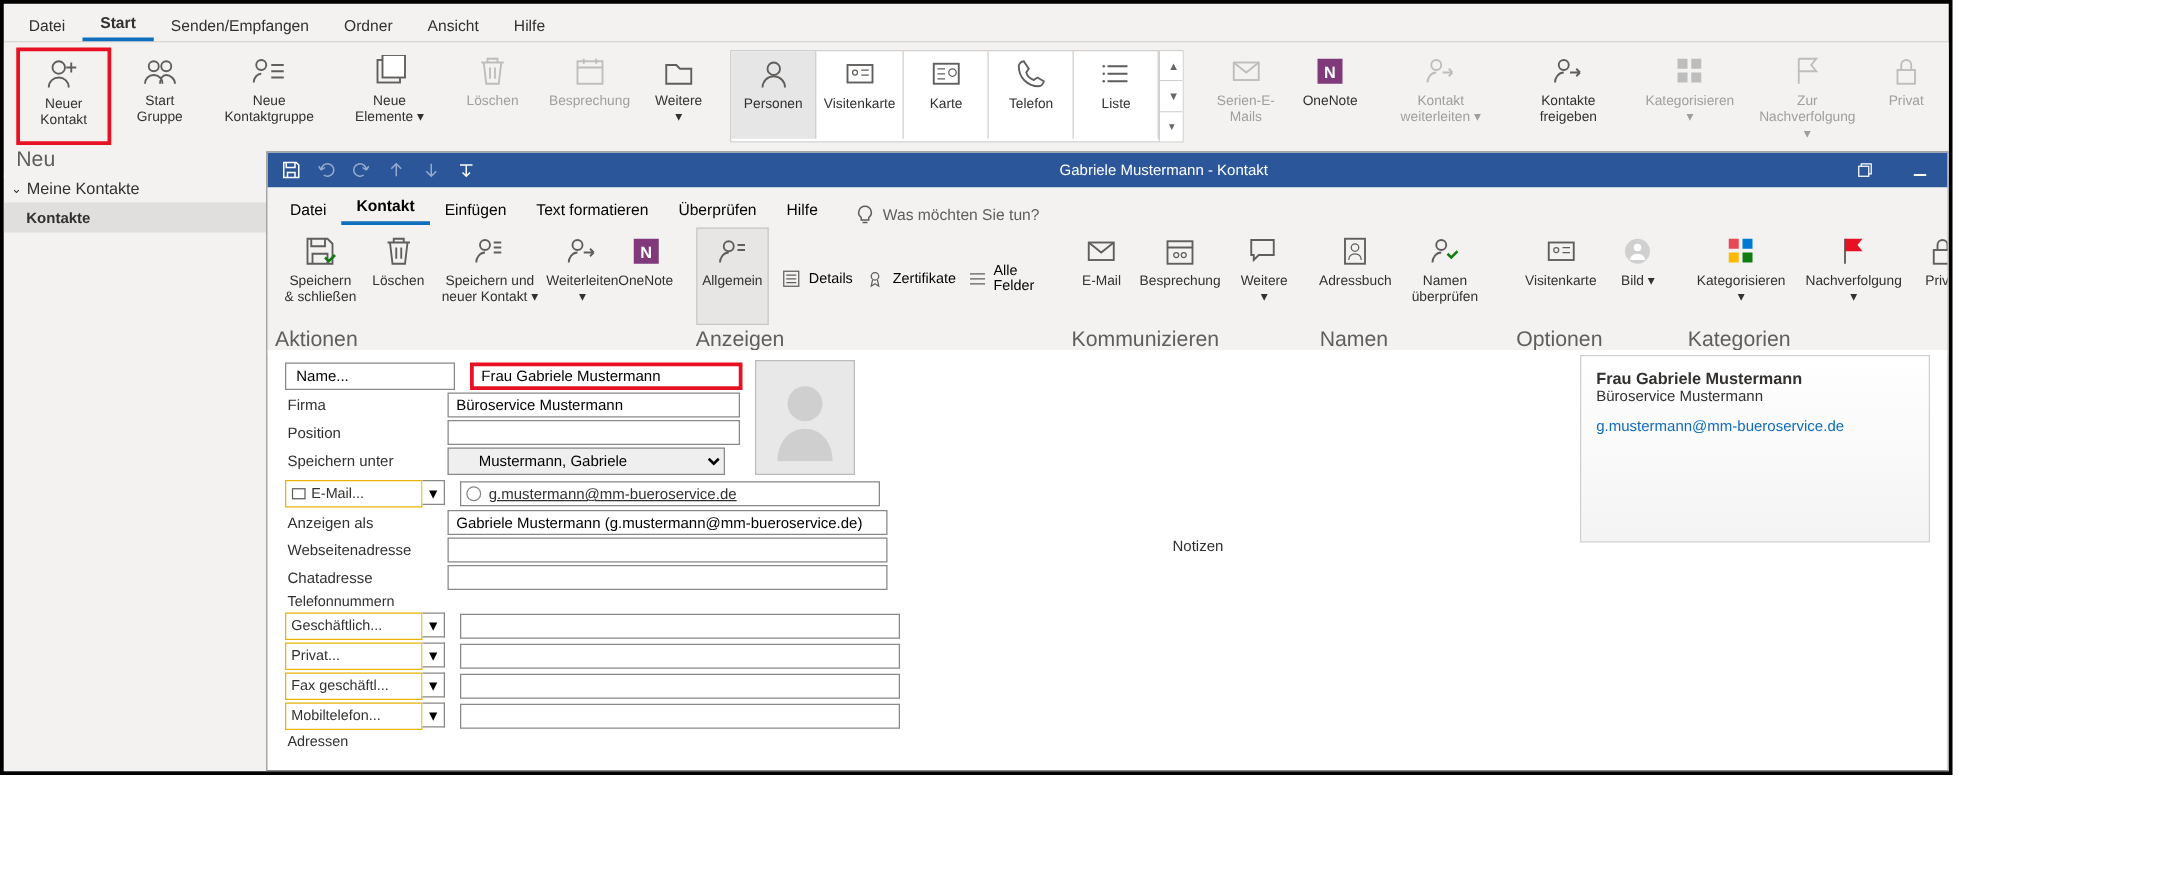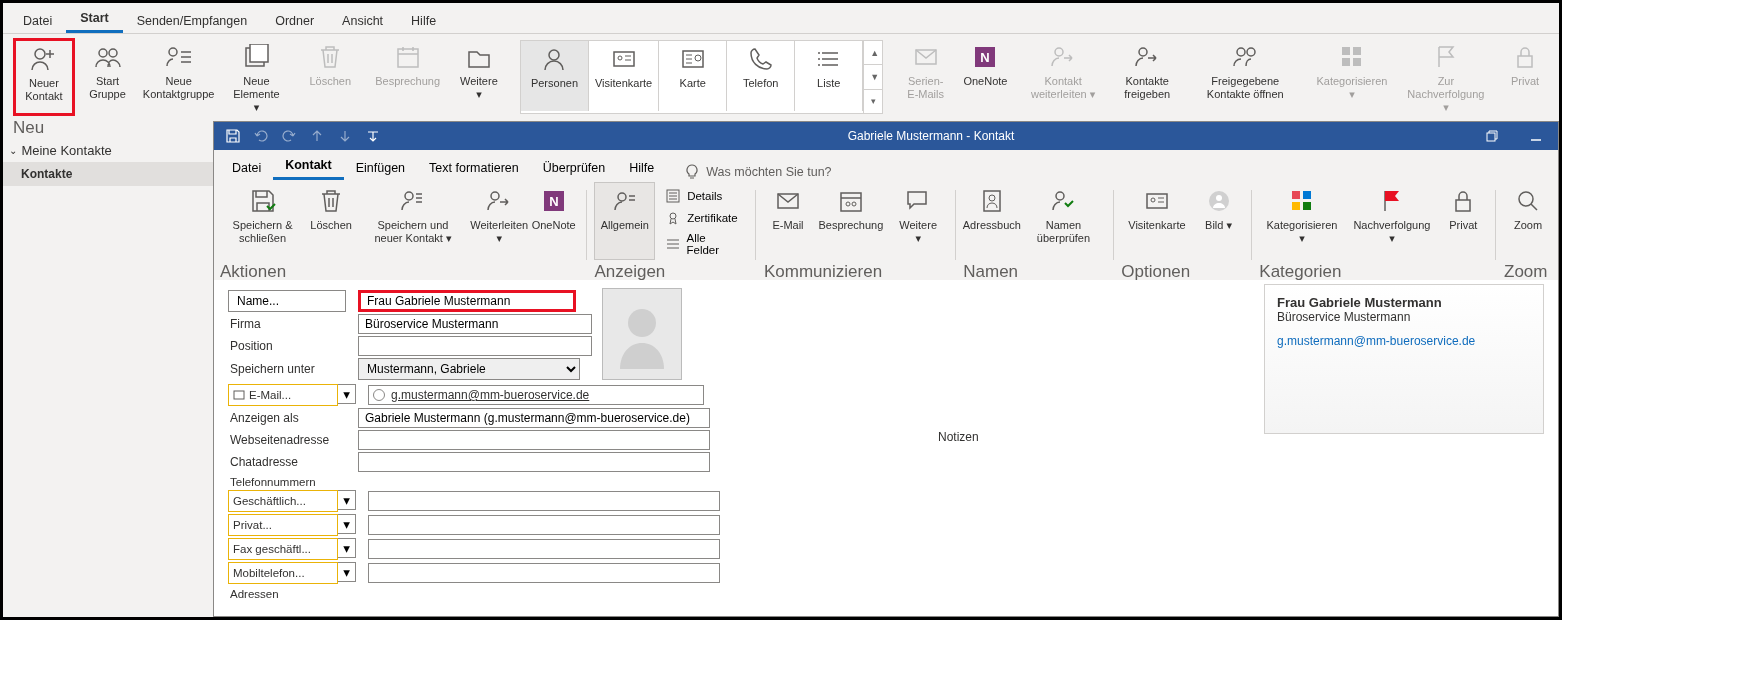--- a/index.html
+++ b/index.html
@@ -55,34 +55,34 @@
   .win-ctrls{display:flex;gap:0;}
   .win-ctrls button{width:44px;height:28px;background:none;border:none;color:#fff;cursor:pointer;display:flex;align-items:center;justify-content:center;}
   .editor-tabs{display:flex;align-items:flex-end;height:30px;background:var(--bg);padding:0 6px;}
   .editor-tabs .tab{padding:6px 12px 5px;border:none;background:none;cursor:pointer;font-size:12.5px;}
   .editor-tabs .tab.active{border-bottom:3px solid var(--blue);font-weight:600;}
   .editor-tabs .tell-me{display:flex;align-items:center;gap:6px;margin-left:18px;color:var(--muted);font-size:12.5px;}
   .editor-ribbon{display:flex;height:100px;background:var(--bg);border-bottom:1px solid var(--border);padding:2px 0 0;}
   .editor-ribbon .ribbon-group{height:98px;}
   .editor-ribbon .ribbon-btns{gap:2px;}
   .editor-ribbon .rgroup-sep{width:1px;background:var(--border);margin:8px 2px 22px;}
-  .editor-ribbon .small-stack{display:flex;flex-direction:column;gap:2px;padding:4px 4px 0;}
+  .editor-ribbon .small-stack{display:flex;flex-direction:row;gap:2px;padding:4px 4px 0;}
   .editor-ribbon .small-stack button{display:flex;align-items:center;gap:6px;background:none;border:none;padding:2px 4px;font-size:11.5px;cursor:pointer;text-align:left;}
   .editor-ribbon .small-stack .sico{width:16px;height:16px;display:inline-flex;align-items:center;justify-content:center;}
   
   .editor-body{position:absolute;top:158px;left:0;right:0;bottom:0;display:flex;background:#fff;}
   .form-col{width:694px;padding:8px 0 0 14px;}
   .row{display:flex;align-items:center;margin:2px 0;}
-  .field-btn{width:118px;height:22px;border:1px solid #8a8886;background:#fff;text-align:center;padding:0 8px;font-size:12px;cursor:pointer;display:flex;align-items:center;gap:6px;}
+  .field-btn{width:136px;height:22px;border:1px solid #8a8886;background:#fff;text-align:center;padding:0 8px;font-size:12px;cursor:pointer;display:flex;align-items:center;gap:6px;}
   .field-label{width:128px;padding-left:2px;font-size:12px;color:var(--text);}
   .field-dd{width:100px;height:20px;border:1px solid #eab308;background:#fff;font-size:11.5px;padding:0 4px;display:flex;align-items:center;gap:4px;cursor:pointer;}
   .dd-arrow{width:18px;height:20px;border:1px solid #8a8886;border-left:none;background:#fff;display:flex;align-items:center;justify-content:center;cursor:pointer;}
   .tinput{height:18px;border:1px solid #8a8886;background:#fff;padding:0 6px;font-size:12px;font-family:inherit;}
   .combo{position:relative;}
-  .combo select{width:222px;height:22px;border:1px solid #8a8886;font-size:12px;padding:0 4px;}
+  .combo select{width:222px;height:22px;border:1px solid #8a8886;font-size:12px;padding:0 20px;}
   .section-label{font-size:11.5px;color:var(--text);margin:4px 0 2px 2px;}
   .photo{width:78px;height:90px;border:1px solid #bbb;background:#e8e8e8;margin-left:10px;display:flex;align-items:center;justify-content:center;}
   .notes-col{flex:1;padding:4px 12px 0 0;position:relative;}
   .notes-label{font-size:12px;position:absolute;top:150px;left:16px;}
   .bizcard{position:absolute;right:14px;top:4px;width:280px;height:150px;border:1px solid var(--border);background:linear-gradient(#fff,#f4f4f4);padding:10px 12px;box-sizing:border-box;}
   .bizcard .bc-name{font-weight:700;font-size:13px;}
   .bizcard .bc-firm{font-size:12px;margin-bottom:10px;}
   .bizcard .bc-mail{font-size:12px;color:var(--link);cursor:pointer;}
   .red-input{border:3px solid var(--red)!important;box-sizing:border-box;height:22px;}
   input.tinput{outline:none;}
@@ -283,30 +283,20 @@
           </button>
       <button class="rbtn">
             <span class="ico">
               <svg width="26" height="26" viewBox="0 0 26 26">
                 <circle cx="9" cy="8" r="4" fill="none" stroke="#605e5c" stroke-width="1.5"></circle>
                 <path d="M2 22c0-4 3-8 7-8" fill="none" stroke="#605e5c" stroke-width="1.5"></path>
                 <path d="M14 14h8m0 0l-3-3m3 3l-3 3" stroke="#605e5c" stroke-width="1.5" fill="none"></path>
               </svg>
             </span>
             <span>Kontakte freigeben</span>
-          </button>
-      <button class="rbtn">
-            <span class="ico">
-              <svg width="26" height="26" viewBox="0 0 26 26">
-                <circle cx="9" cy="8" r="4" fill="none" stroke="#605e5c" stroke-width="1.5"></circle>
-                <circle cx="19" cy="8" r="4" fill="none" stroke="#605e5c" stroke-width="1.5"></circle>
-                <path d="M2 22c0-4 3-7 7-7M14 22c0-4 2-7 5-7" fill="none" stroke="#605e5c" stroke-width="1.5"></path>
-              </svg>
-            </span>
-            <span>Freigegebene Kontakte öffnen</span>
           </button>
     </div>
       </div>
 
     <div class="ribbon-sep"></div>
     <div class="ribbon-group main">
         <div class="ribbon-btns">
       <button class="rbtn disabled">
             <span class="ico">
               <svg width="26" height="26" viewBox="0 0 26 26">

